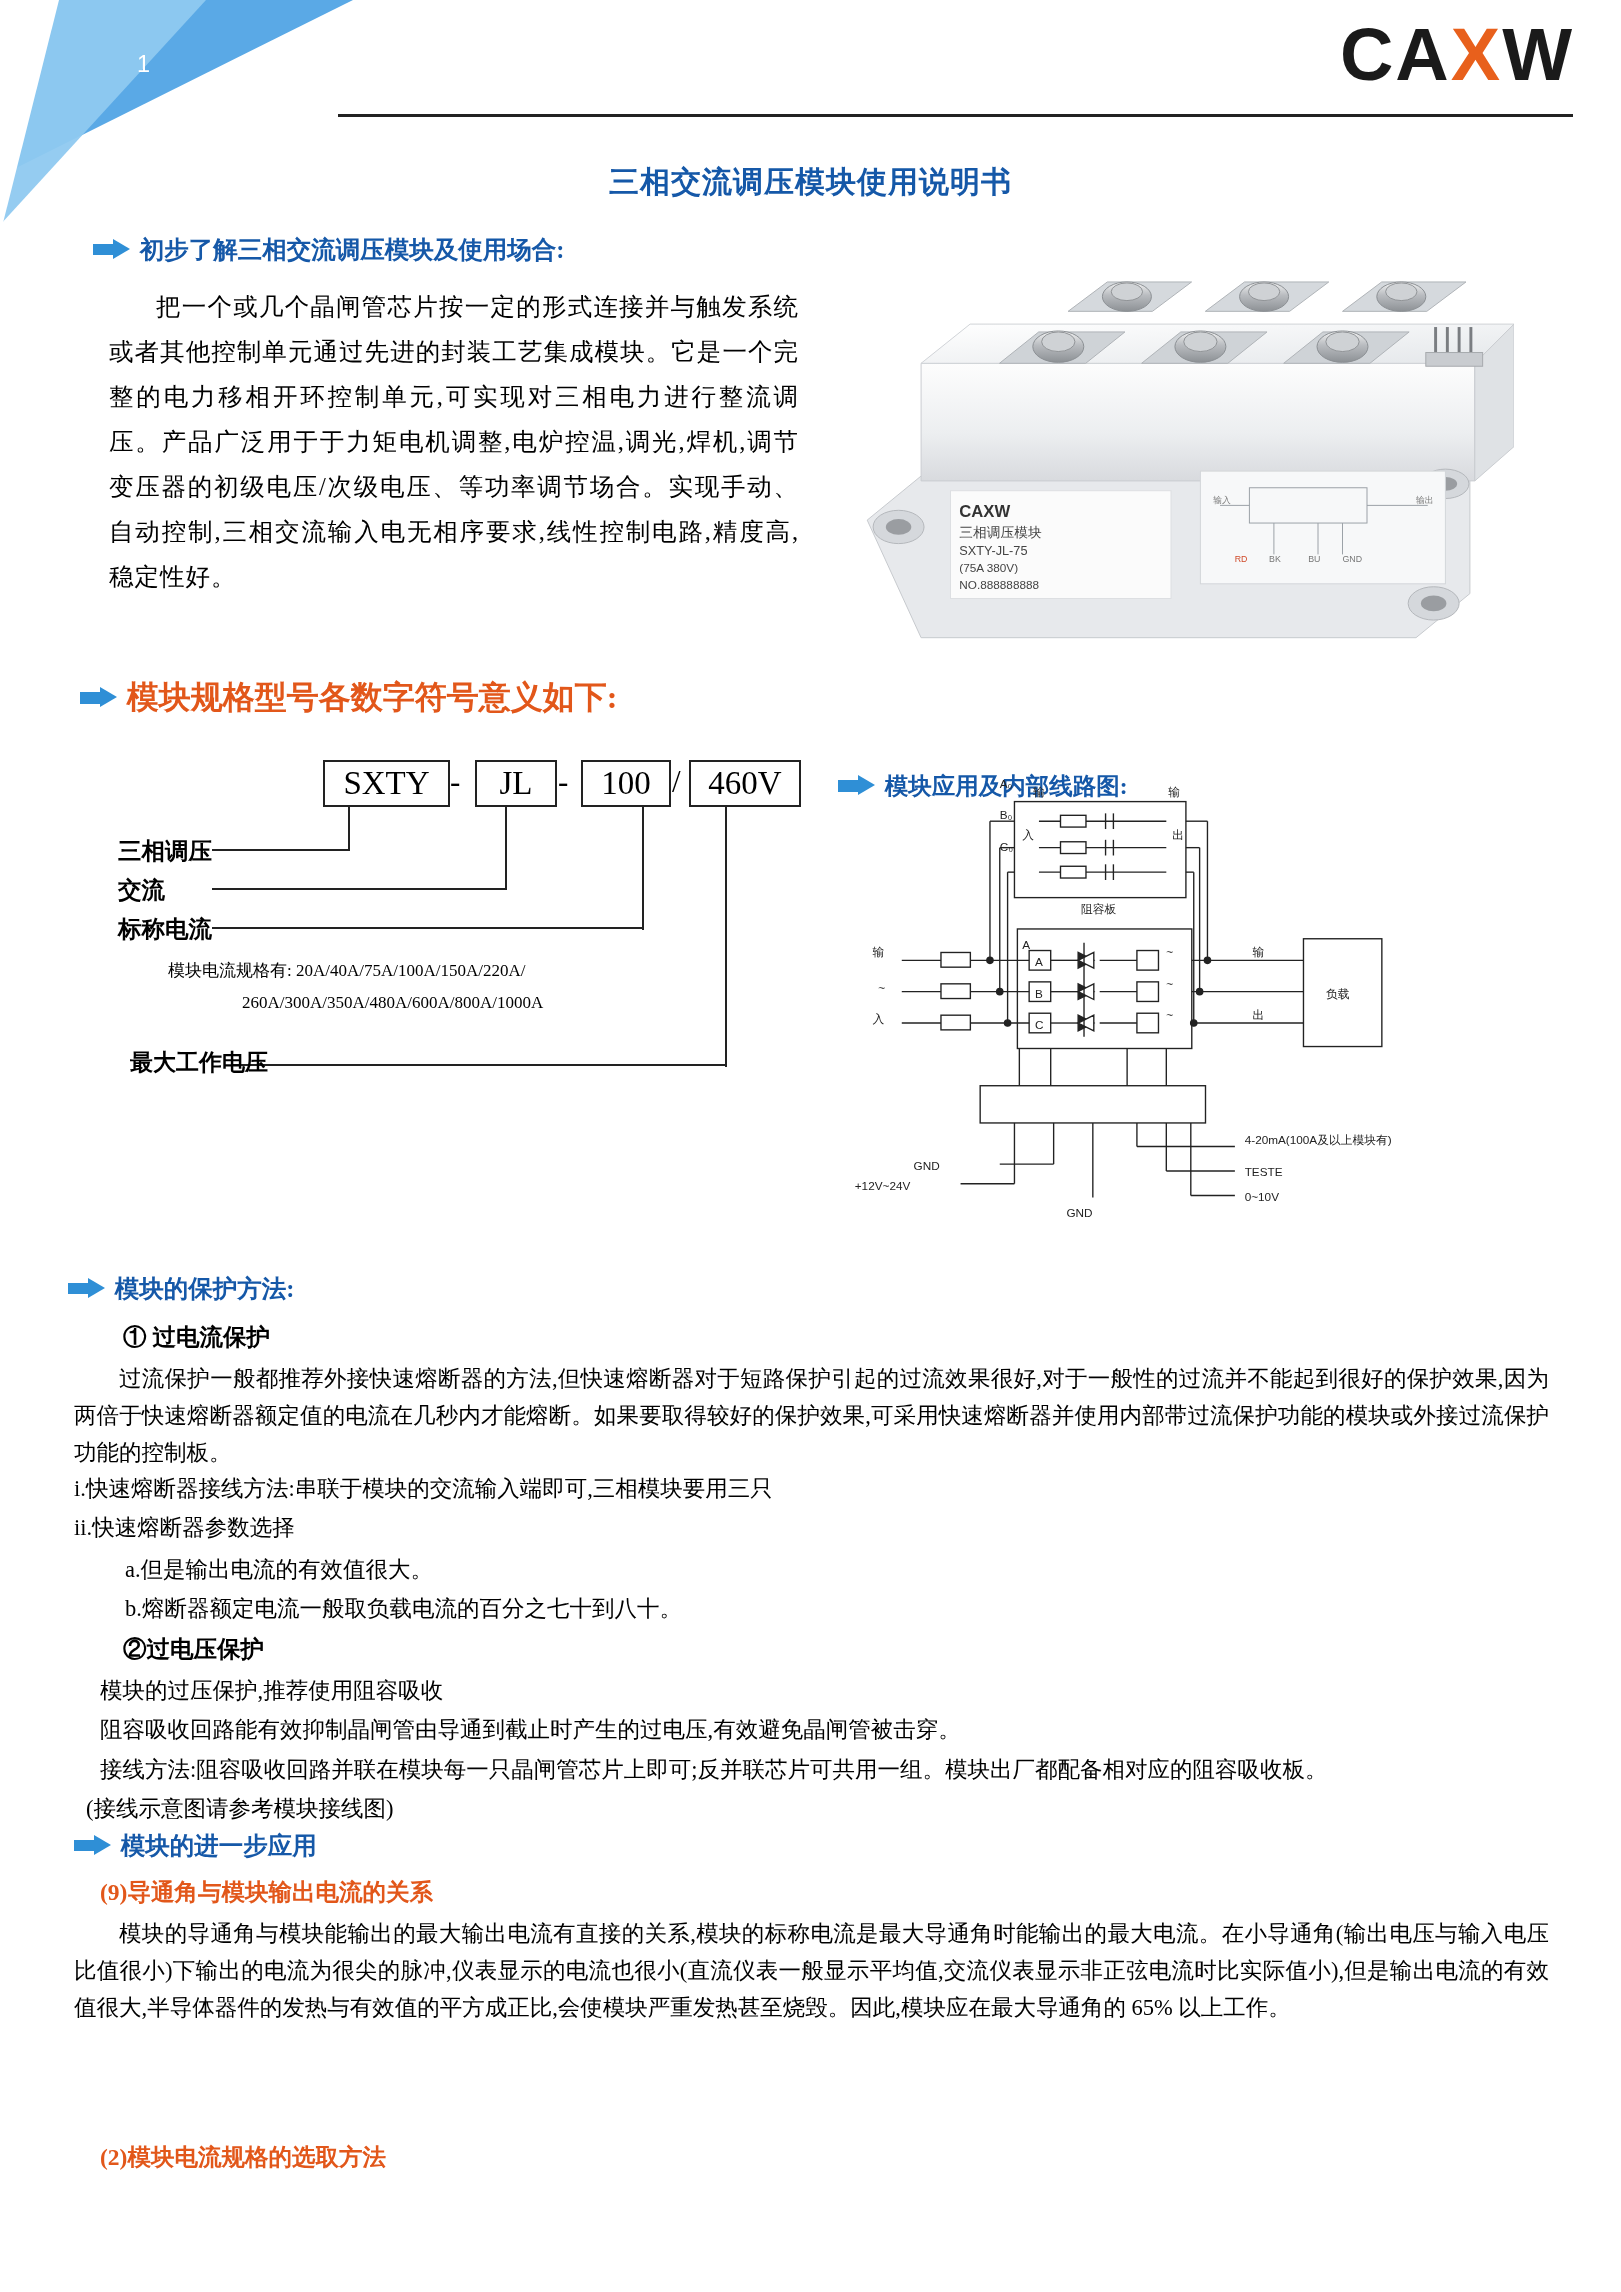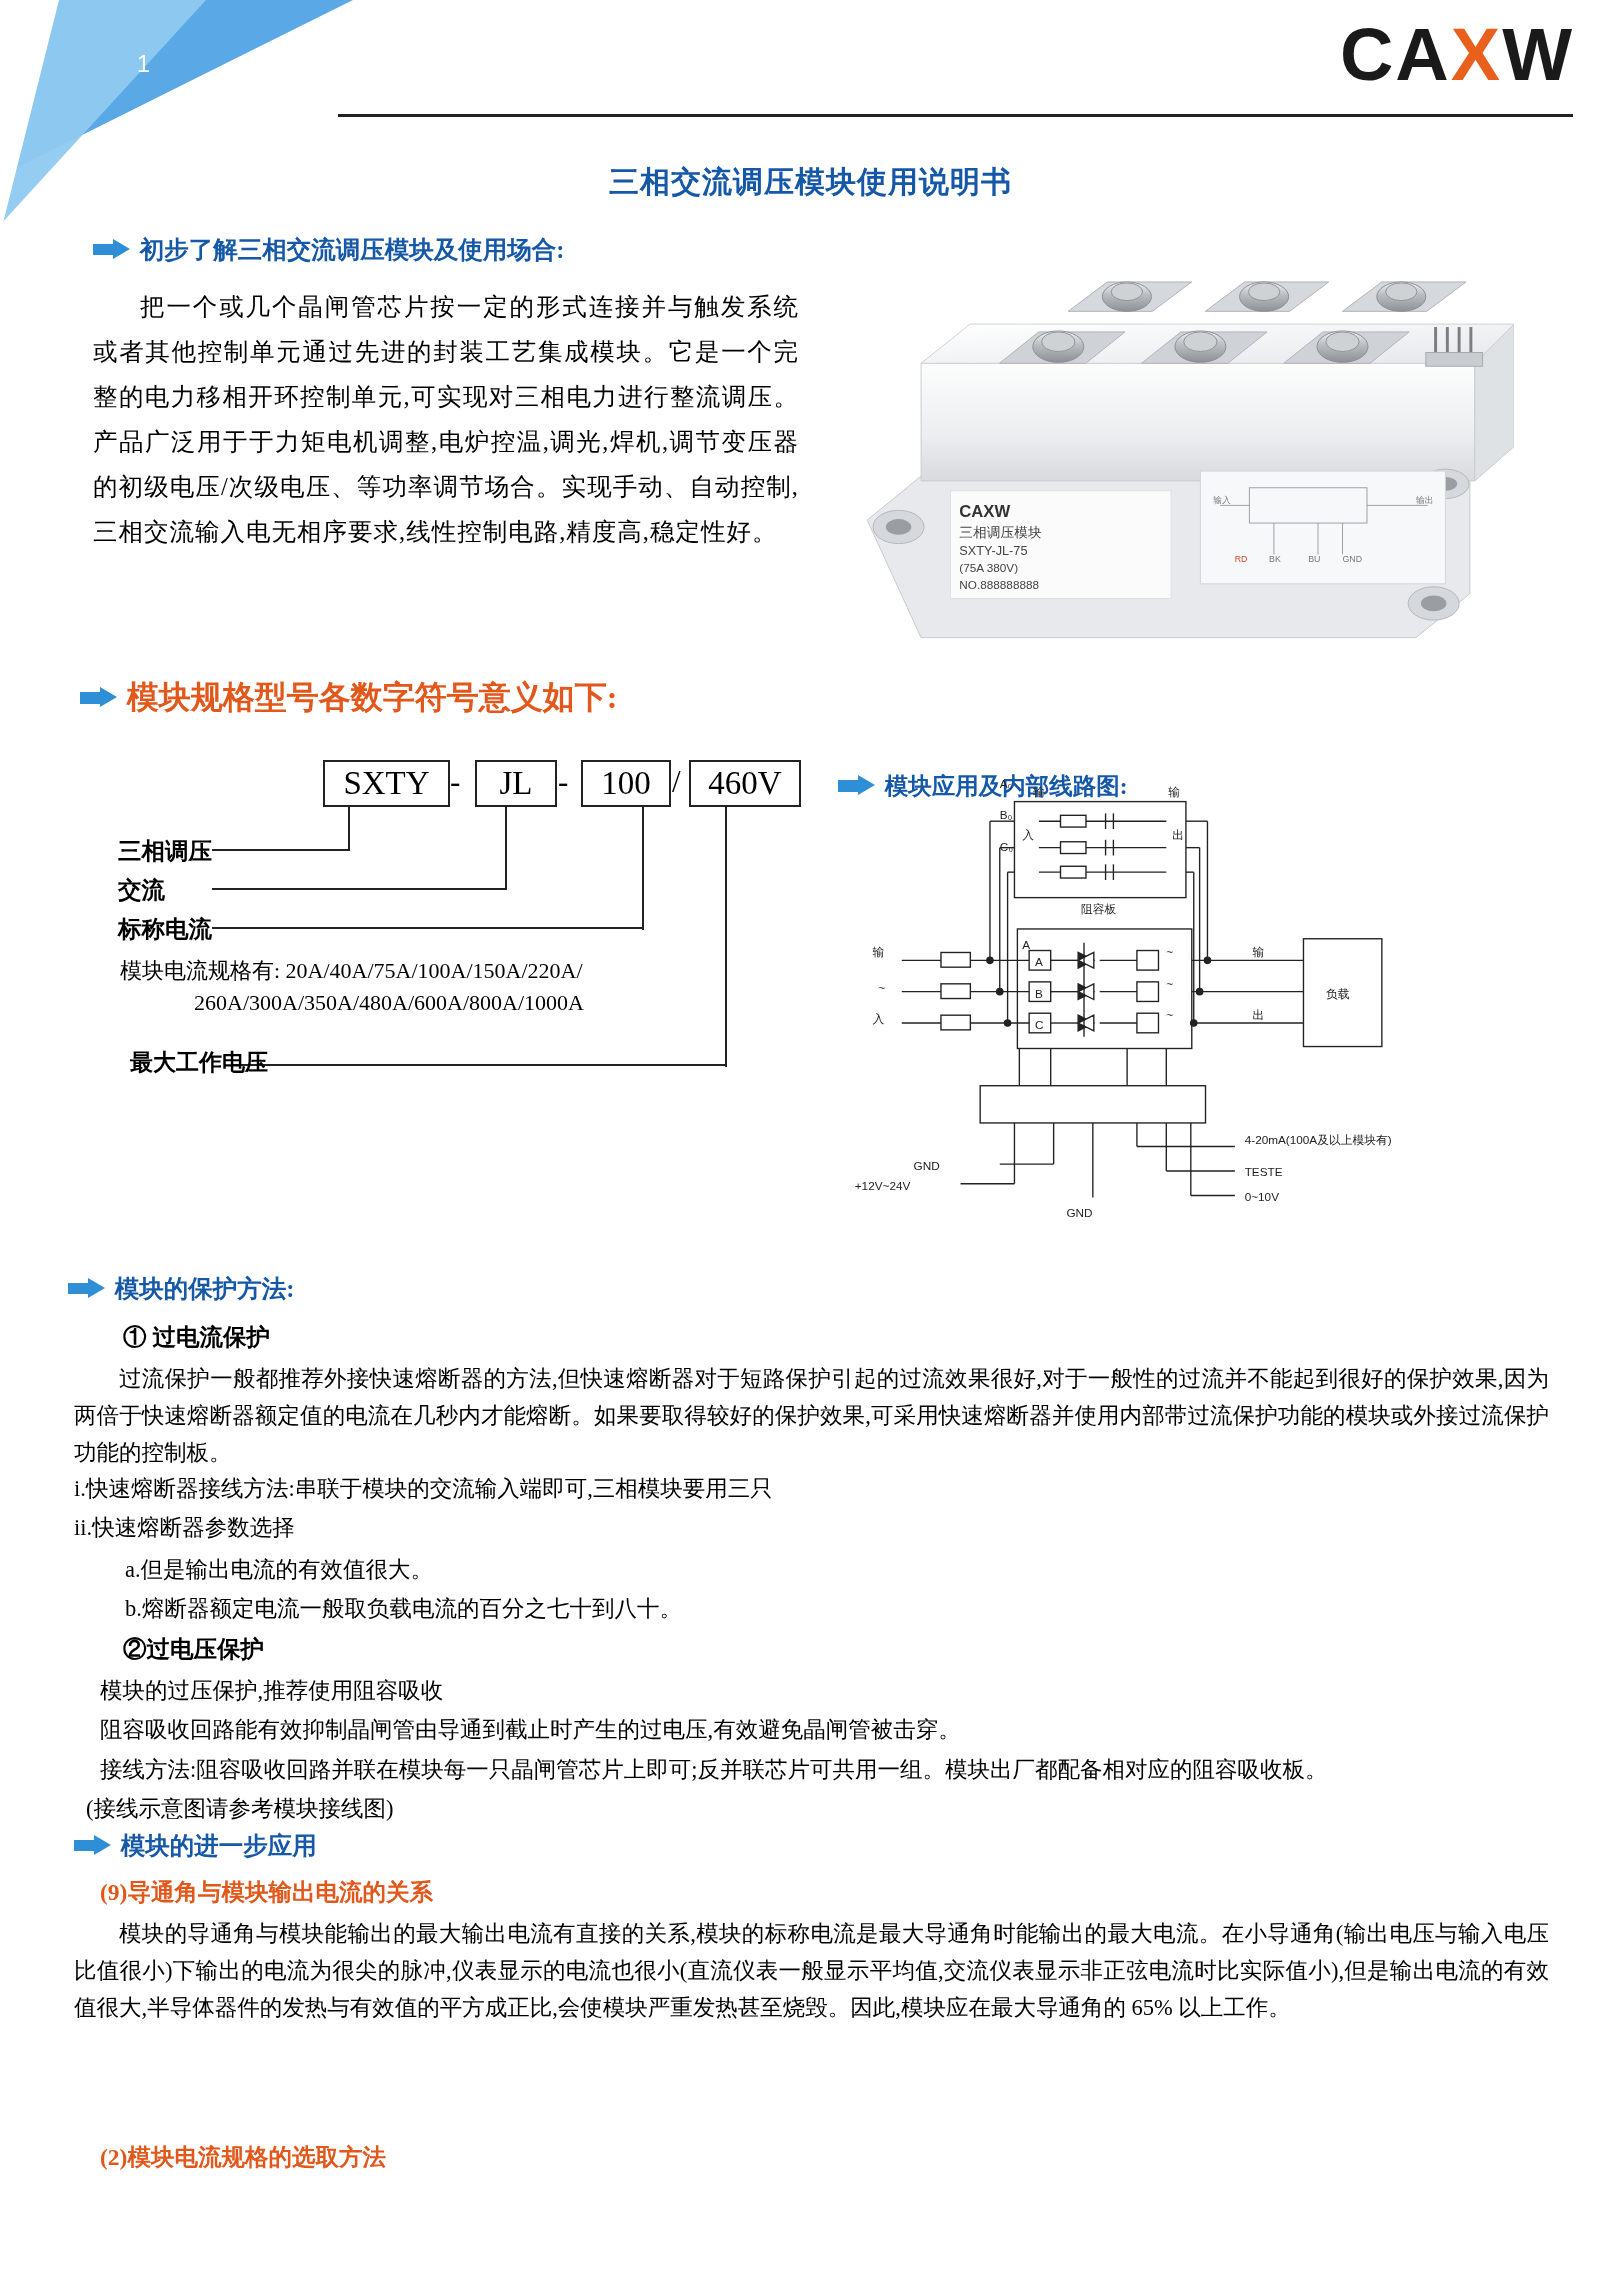--- a/index.html
+++ b/index.html
@@ -60,37 +60,37 @@
   .sec-head{position:absolute;font-weight:bold;}
   .sec-head .txt{vertical-align:middle;margin-left:9.8px;}
   .blue{color:#1558a8;}
   .orange{color:#e2571a;}
   
   .intro{
     position:absolute;left:93px;top:284px;width:706px;
     font-size:24.5px;line-height:45px;text-align:justify;
     letter-spacing:1px;
   }
-  .intro .indent{display:block;text-indent:47px;}
+  .intro .indent{display:block;text-indent:47px;margin-left:16px;}
   
   .photo{
     position:absolute;left:828px;top:270px;width:686px;height:412px;
   }
   
   .model-box{
     position:absolute;left:323px;top:760px;width:461px;height:47px;
   }
   .mcell{
     position:absolute;top:0;border:2px solid #222;height:43px;line-height:43px;
     font-size:33px;text-align:center;font-family:"Liberation Serif", serif;
   }
   .msep{position:absolute;top:0;height:43px;line-height:43px;font-size:31px;}
   .leader{position:absolute;background:#222;}
   .lbl{position:absolute;font-size:23.5px;font-weight:bold;}
-  .small-note{position:absolute;font-size:22px;line-height:29px;}
+  .small-note{position:absolute;font-size:17px;line-height:29px;margin-left:48px;}
   
   .circuit{position:absolute;left:843px;top:774px;width:725px;height:500px;}
   
   .body-text{position:absolute;font-size:22.5px;line-height:37px;text-align:justify;}
   .b-head{font-weight:bold;}
 </style>
 </head>
 <body>
 
 <div class="page-corner">

